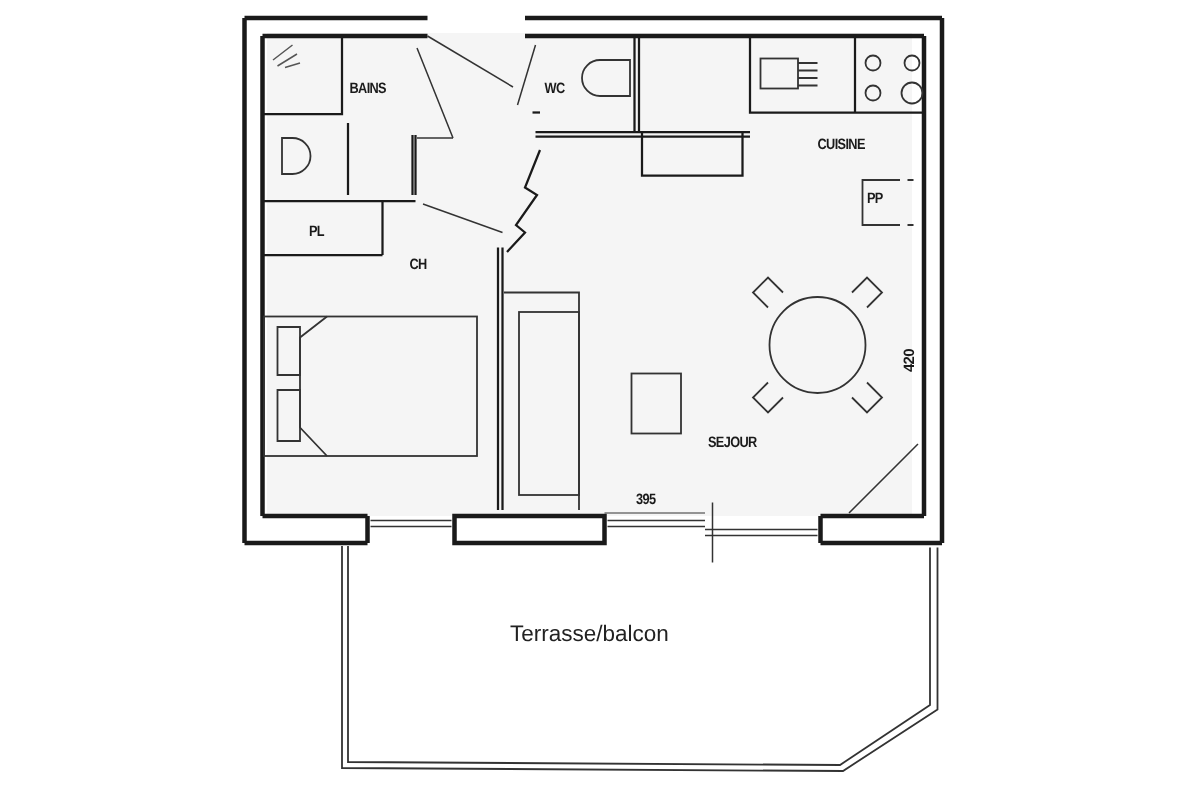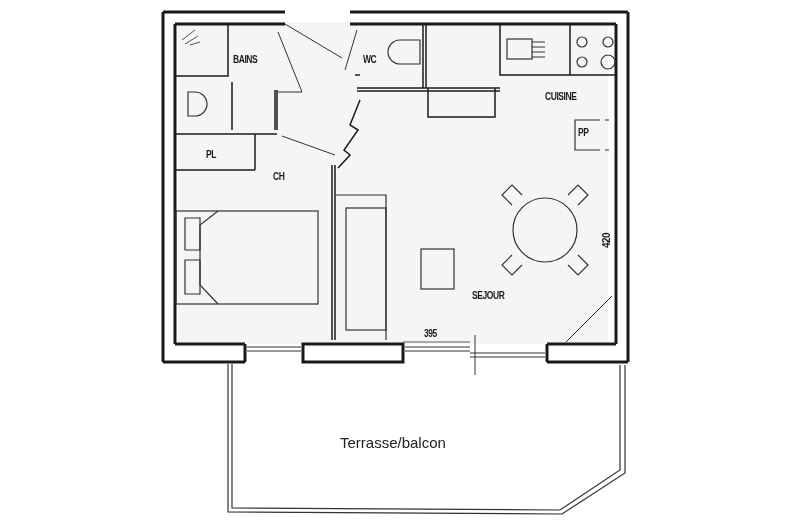--- a/index.html
+++ b/index.html
@@ -135,13 +135,13 @@
 
 <span class="lbl" style="left:233px; top:54px;">BAINS</span>
 <span class="lbl" style="left:363px; top:54px;">WC</span>
 <span class="lbl" style="left:545px; top:91px;">CUISINE</span>
 <span class="lbl" style="left:578px; top:127px;">PP</span>
 <span class="lbl" style="left:206px; top:149px;">PL</span>
 <span class="lbl" style="left:273px; top:171px;">CH</span>
 <span class="lbl" style="left:472px; top:290px;">SEJOUR</span>
 <span class="lbl" style="left:424px; top:328px;">395</span>
 <span class="lbl vert" style="left:601px; top:248px;">420</span>
-<span class="big" style="left:340px; top:434px;">Terrasse/balcon</span>
+<span class="big" style="left:340px; top:414px;">Terrasse/balcon</span>
 
 </body></html>

